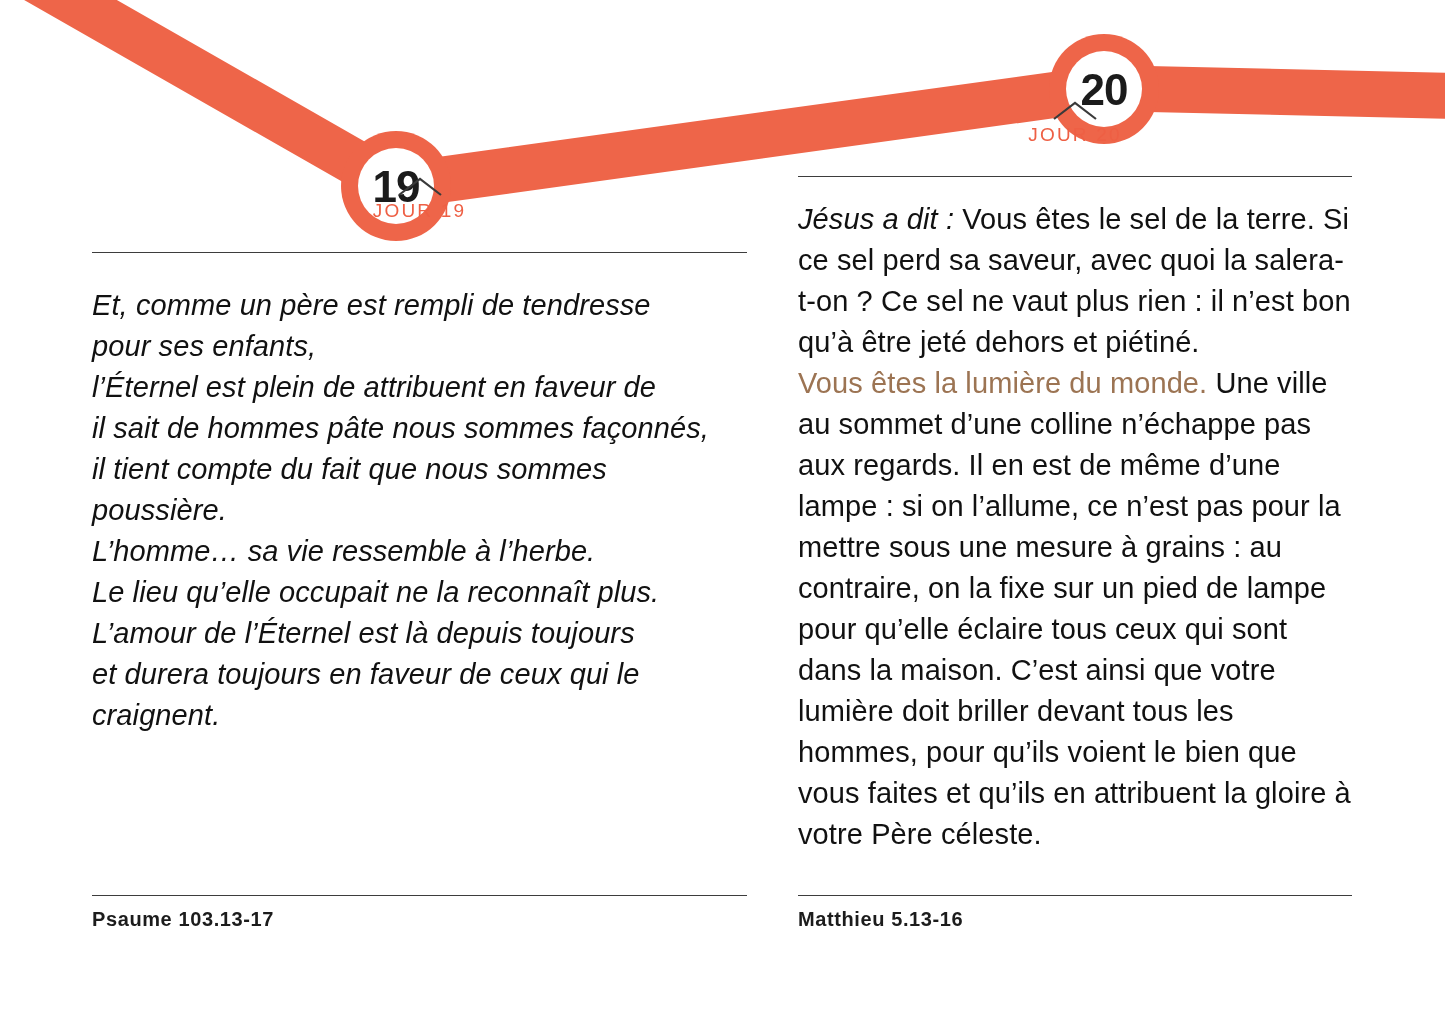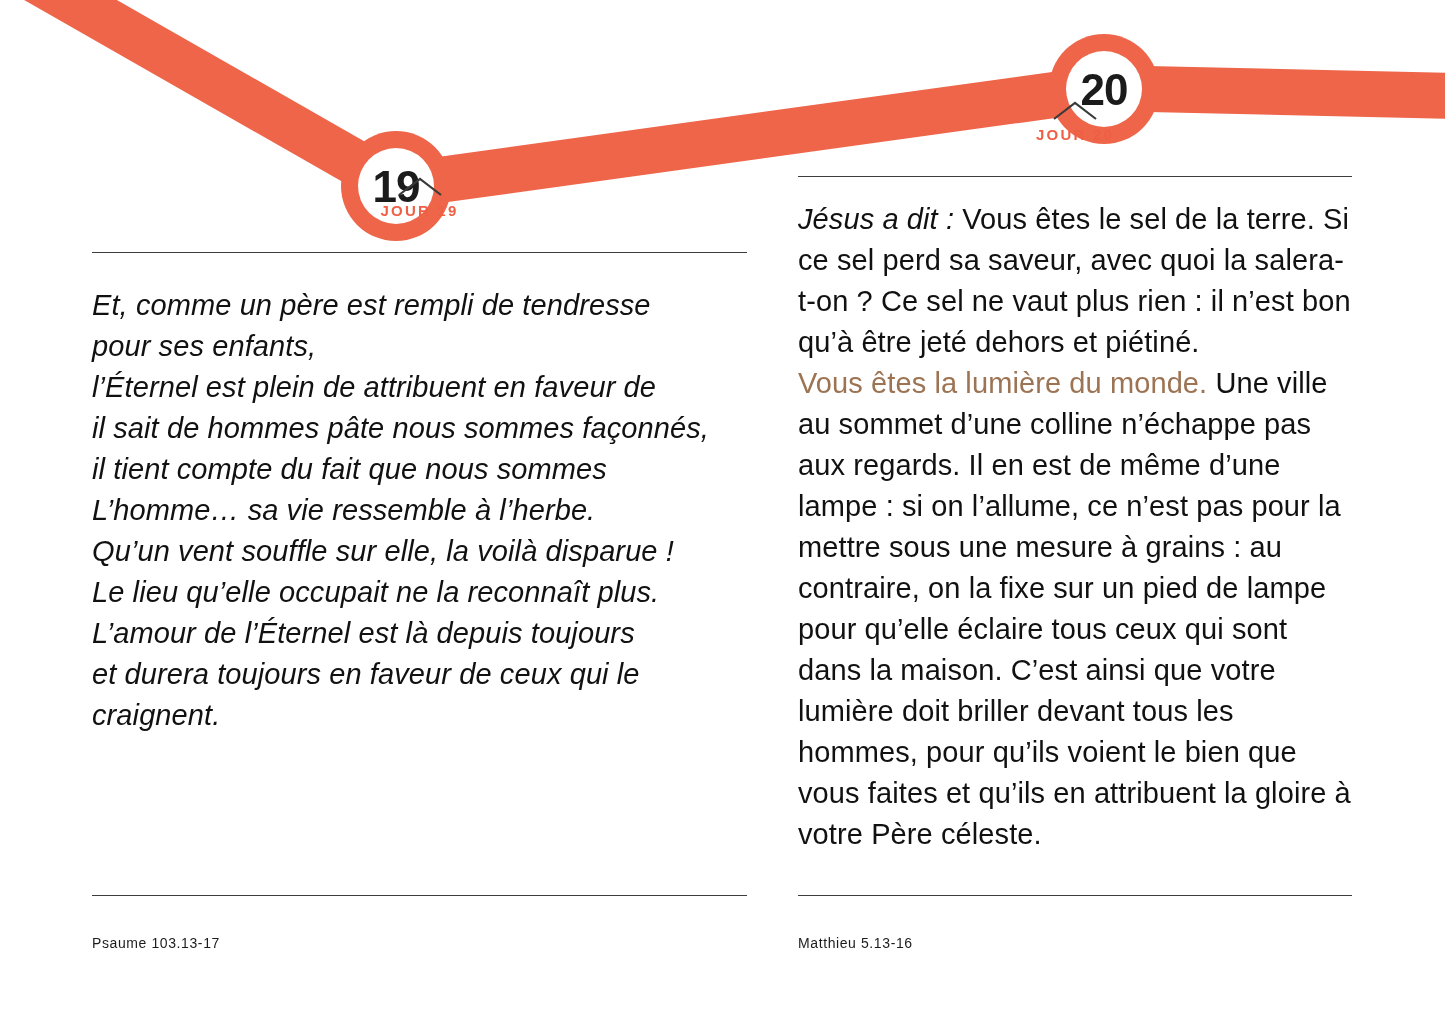--- a/index.html
+++ b/index.html
@@ -64,23 +64,23 @@
   }
   .caret {
     display: block;
     margin: 0 auto;
     width: 46px;
     height: 22px;
   }
   .day-label {
     display: block;
     color: #ee5f44;
-    font-size: 15px;
+    font-size: 19px;
     letter-spacing: 2.2px;
-    font-weight: 700;
+    font-weight: 400;
     line-height: 24px;
     margin-top: 1px;
     white-space: nowrap;
   }
   .rule {
     width: 100%;
     height: 0;
     border-top: 1.6px solid #3d3d3d;
     margin: 0;
   }
@@ -112,25 +112,25 @@
   
   .ref-block {
     position: absolute;
     width: 100%;
   }
   #ref-left  { left: 0; top: 719px; width: 655px; }
   #ref-right { left: 0; top: 795px; width: 554px; }
 
   .ref-text {
     color: #1c1c1c;
-    font-size: 14px;
+    font-size: 20px;
     line-height: 26px;
-    font-weight: 400;
+    font-weight: 700;
     letter-spacing: 0.6px;
-    margin-top: 34px;
+    margin-top: 10px;
     display: block;
   }
 </style>
 </head>
 <body>
 
 <svg id="timeline-svg" viewBox="0 0 1445 250" xmlns="http://www.w3.org/2000/svg">
 
   <polyline points="18,-30 396,186 1104,88 1460,96" fill="none" stroke="#ee6549" stroke-width="46" stroke-linejoin="miter" stroke-linecap="butt"></polyline>
 
@@ -159,22 +159,22 @@
     </div>
     <div class="rule rule-top"></div>
 
     <div class="body-text">
       <p class="para">
         <span class="verse-line">Et, comme un père est rempli de tendresse</span>
         <span class="verse-line">pour ses enfants,</span>
         <span class="verse-line">l’Éternel est plein de attribuent en faveur de</span>
         <span class="verse-line">il sait de hommes pâte nous sommes façonnés,</span>
         <span class="verse-line">il tient compte du fait que nous sommes</span>
+        <span class="verse-line">poussière.</span>
         <span class="verse-line">L’homme… sa vie ressemble à l’herbe.</span>
-        <span class="verse-line">Qu’un vent souffle sur elle, la voilà disparue !</span>
         <span class="verse-line">Le lieu qu’elle occupait ne la reconnaît plus.</span>
       </p>
       <p class="para">
         <span class="verse-line">L’amour de l’Éternel est là depuis toujours</span>
         <span class="verse-line">et durera toujours en faveur de ceux qui le</span>
         <span class="verse-line">craignent.</span>
       </p>
     </div>
 
     <div class="ref-block" id="ref-left">

